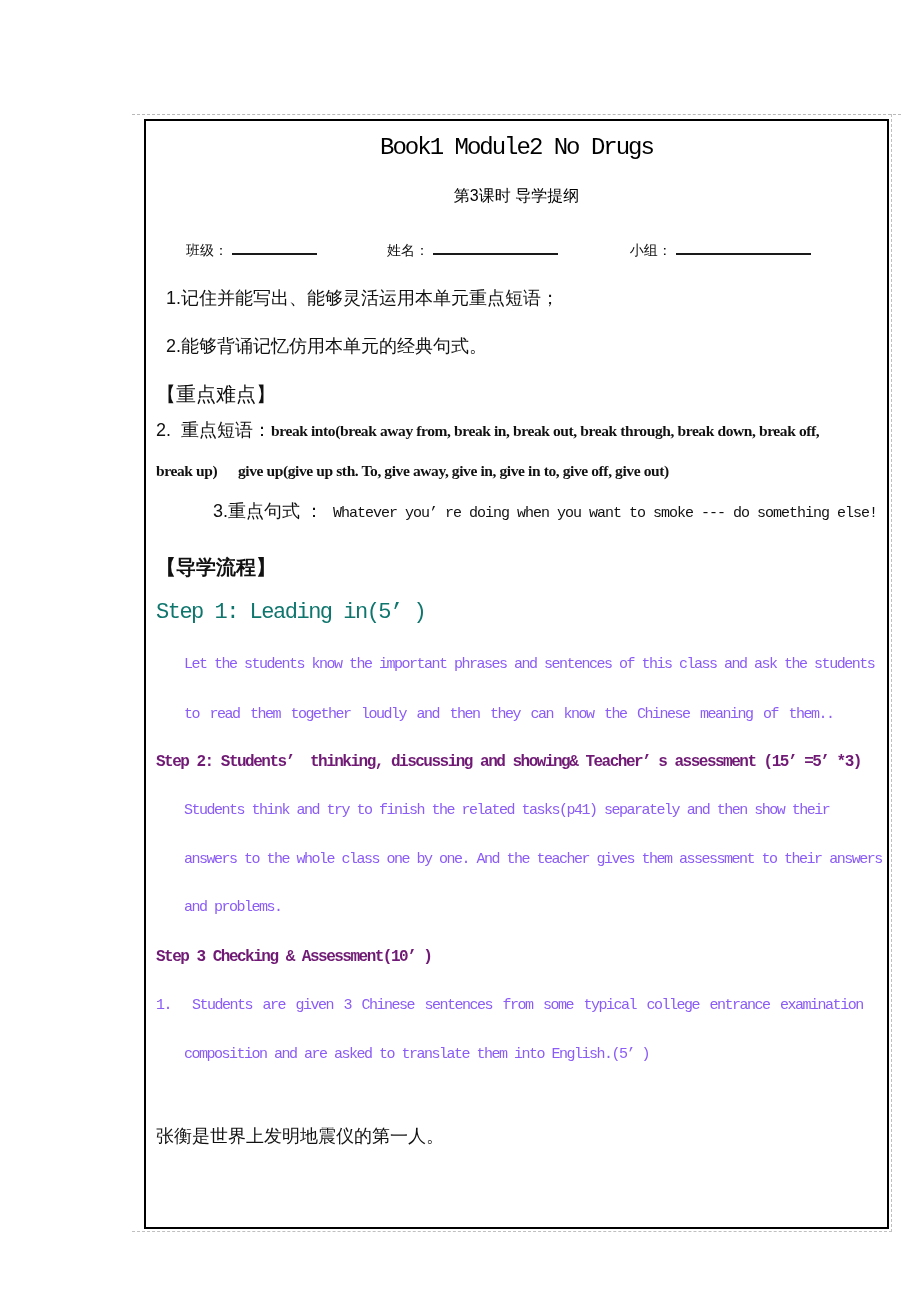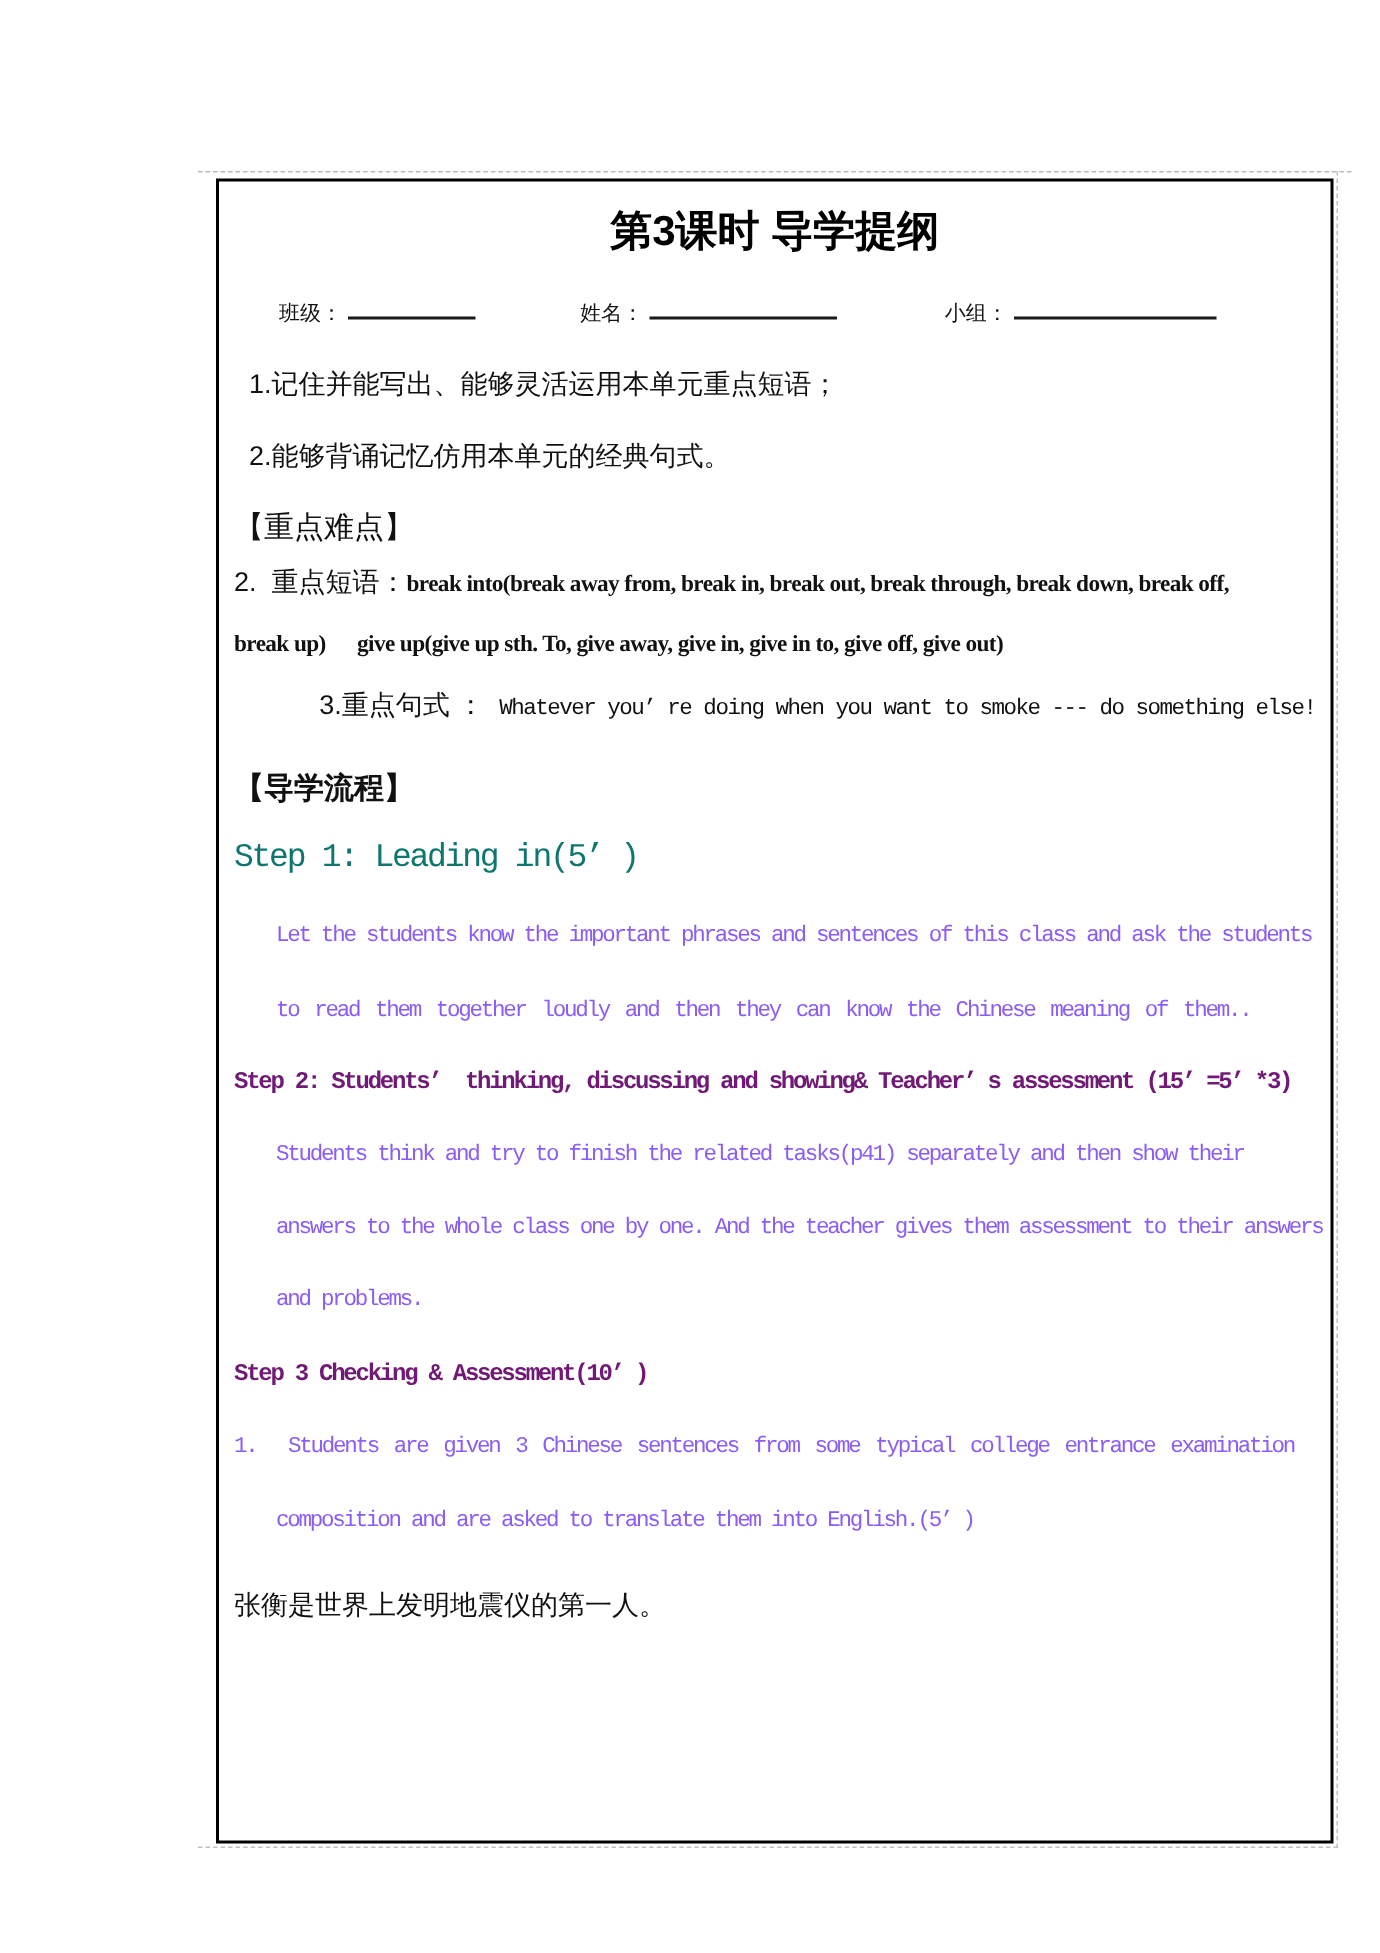--- a/index.html
+++ b/index.html
@@ -53,22 +53,22 @@
     font-family: "Liberation Mono", monospace;
     font-size: 24px;
     line-height: 30px;
     letter-spacing: -2px;
     color: #000;
   }
   .subtitle {
     margin-top: 18px;
     text-align: center;
     font-family: "Liberation Sans", sans-serif;
-    font-weight: bold;
-    font-size: 28px;
+    font-weight: normal;
+    font-size: 16px;
     line-height: 30px;
     color: #000;
   }
 
   .info-line {
     margin-top: 22px;
     line-height: 26px;
     font-size: 14px;
     font-family: "Liberation Sans", sans-serif;
     white-space: nowrap;
@@ -143,31 +143,32 @@
     letter-spacing: -1.5px;
     margin-top: 21px;
     line-height: 27px;
     color: #701a75;
   }
   .mt23 { margin-top: 23px; }
   .mt24 { margin-top: 24px; }
   .bold-inline { font-weight: normal; }
 
   .footer-sentence {
-    margin-top: 30px;
+    margin-top: 55px;
     font-size: 18px;
     font-family: "Liberation Sans", sans-serif;
   }
 </style>
 </head>
 <body>
 
 <div class="page">
   <div class="doc-box">
 
+    <div class="title line">Book1 Module2 No Drugs</div>
     <div class="subtitle line cn">第3课时 导学提纲</div>
 
     <div class="info-line">
       <span class="info-group ig1"><span>班级：</span><span class="blank blank-class"></span></span>
       <span class="info-group ig2"><span>姓名：</span><span class="blank blank-name"></span></span>
       <span class="info-group ig3"><span>小组：</span><span class="blank blank-group"></span></span>
     </div>
 
     <div class="obj-item line cn">1.记住并能写出、能够灵活运用本单元重点短语；</div>
     <div class="obj-item line cn">2.能够背诵记忆仿用本单元的经典句式。</div>

